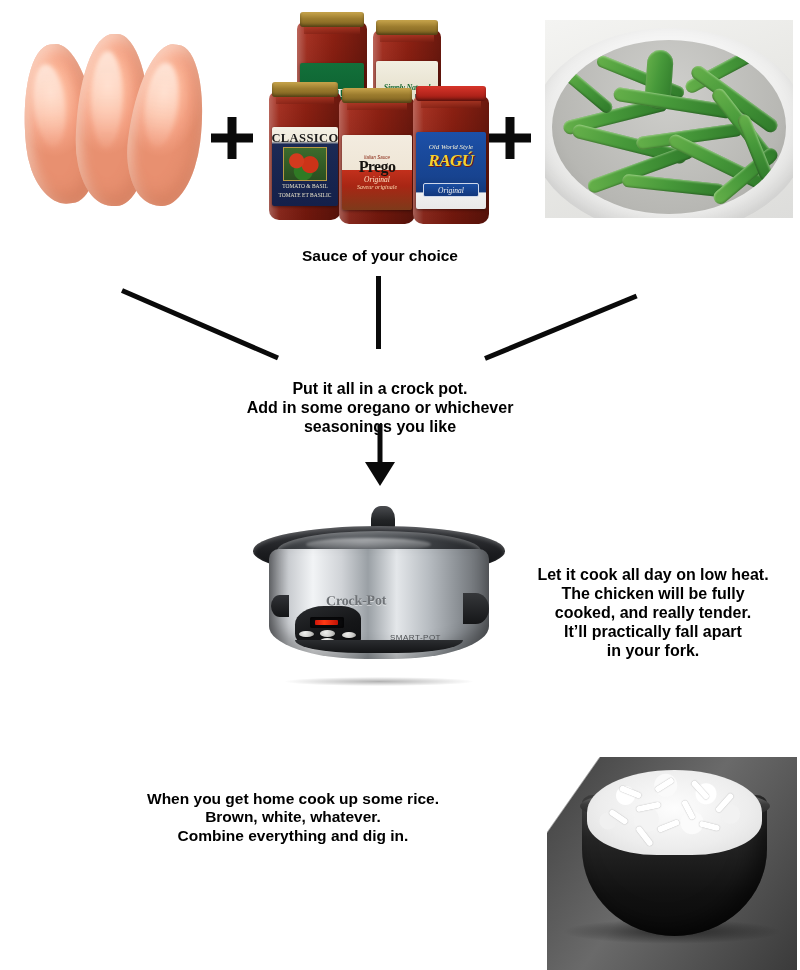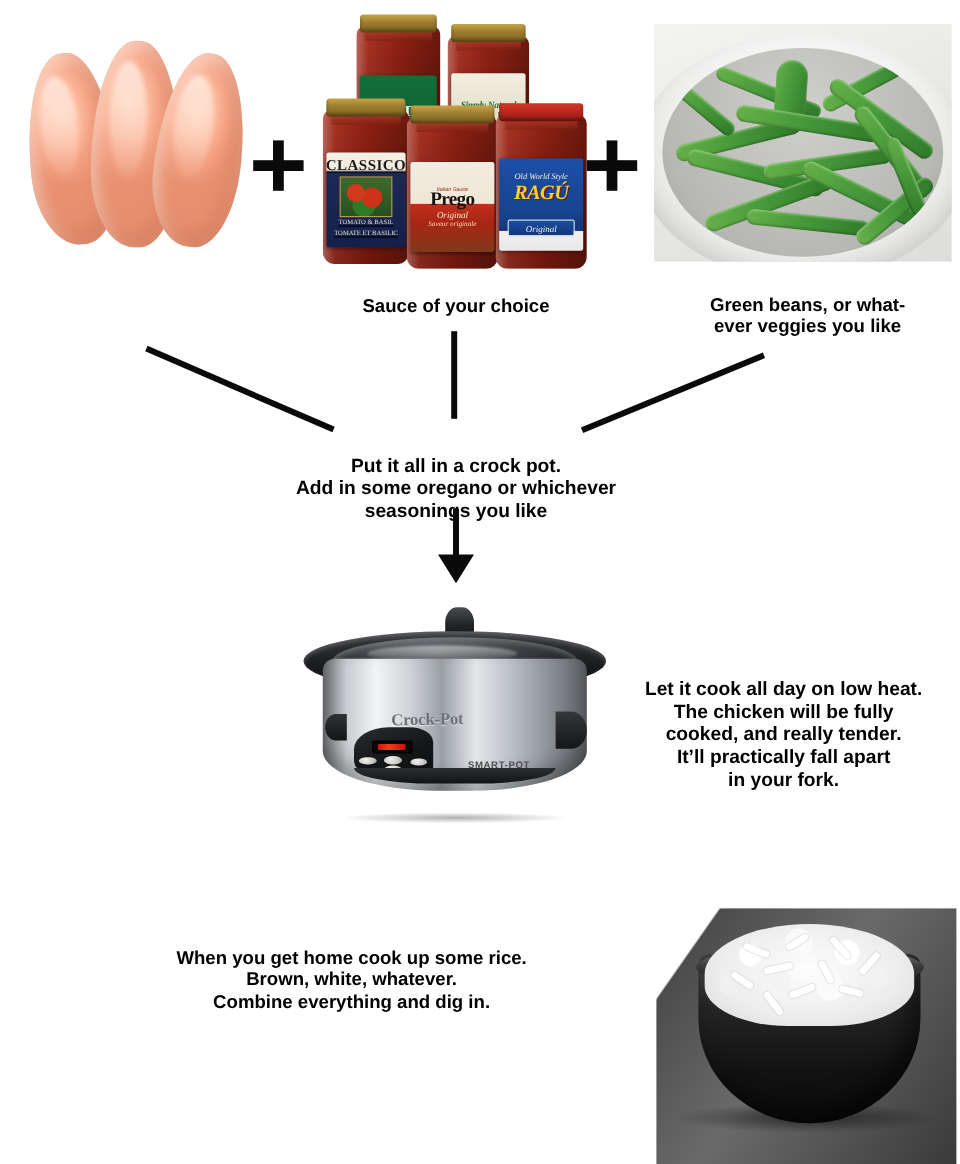--- a/index.html
+++ b/index.html
@@ -209,21 +209,20 @@
       radial-gradient(circle at 20% 70%, #cc3b22 0 8px, transparent 9px),
       radial-gradient(circle at 46% 58%, #3c8a28 0 9px, transparent 10px),
       radial-gradient(circle at 72% 72%, #d2431f 0 8px, transparent 9px),
       radial-gradient(circle at 88% 55%, #2f7a22 0 6px, transparent 7px);
   }
   
   .jar-cl .label {
     background: linear-gradient(180deg, #f4f1e6 0%, #efeadb 18%, #1b2a55 22%, #14204a 100%);
     top: 27%;
     height: 62%;
-    text-decoration: underline;
   }
   .jar-cl .brand {
     color: #1a1a1a; font-size: 12.5px;
     font-family: "Liberation Serif", serif;
     letter-spacing: 0.4px;
     margin-top: -2px;
   }
   .jar-cl .pict {
     width: 62%; height: 40%;
     margin-top: 3px;
@@ -421,21 +420,21 @@
     font-weight: bold;
     letter-spacing: -0.2px;
     text-shadow: 0 1px 0 rgba(255,255,255,0.55);
     transform: rotate(-1deg);
   }
   .cp-smart {
     position: absolute;
     left: 55%; top: 76%;
     color: #4c4f52;
     font-size: 8px;
-    font-weight: bold;
+    font-weight: normal;
     letter-spacing: 0.5px;
     font-family: "Liberation Sans", sans-serif;
   }
   .cp-shadow {
     position: absolute;
     left: 14%; bottom: 0%;
     width: 72%; height: 5%;
     border-radius: 50%;
     background: radial-gradient(ellipse, rgba(0,0,0,0.30), rgba(0,0,0,0) 72%);
   }
@@ -600,22 +599,20 @@
       <div class="bean" style="left:30%; top:80%; width:44%; height:7.5%; transform:rotate(6deg);"></div>
       <div class="bean" style="left:66%; top:74%; width:34%; height:8%;  transform:rotate(-40deg);"></div>
       <div class="bean" style="left:2%;  top:26%; width:26%; height:7%;  transform:rotate(40deg);"></div>
       <div class="bean" style="left:72%; top:58%; width:30%; height:7.5%; transform:rotate(68deg);"></div>
     </div>
   </div>
 
 
   <div class="txt label-txt" style="left:268px; top:247px; width:224px;">Sauce of your choice</div>
 
-  <div class="txt label-txt" style="left:558px; top:246px; width:230px;">Green beans, or what-
-ever veggies you like</div>
 
   <div class="line" style="left:122px; top:288px; width:170px; height:5px; transform:rotate(23.4deg);"></div>
 
   <div class="line" style="left:376px; top:276px; width:5px; height:73px;"></div>
 
   <div class="line" style="left:485px; top:356px; width:164px; height:5px; transform:rotate(-22.4deg);"></div>
 
   <div class="txt step-txt" style="left:190px; top:380px; width:380px;">Put it all in a crock pot.
 Add in some oregano or whichever
 seasonings you like</div>

